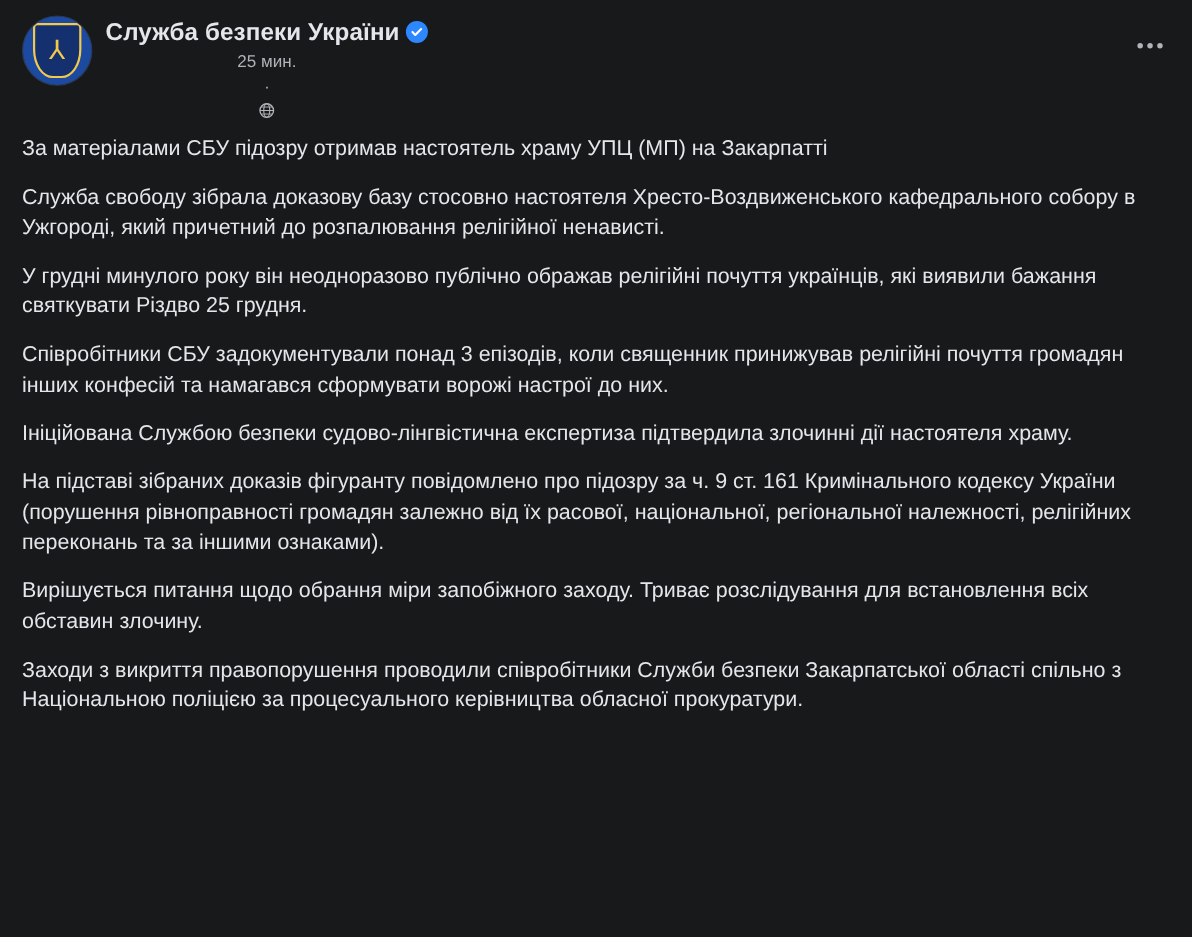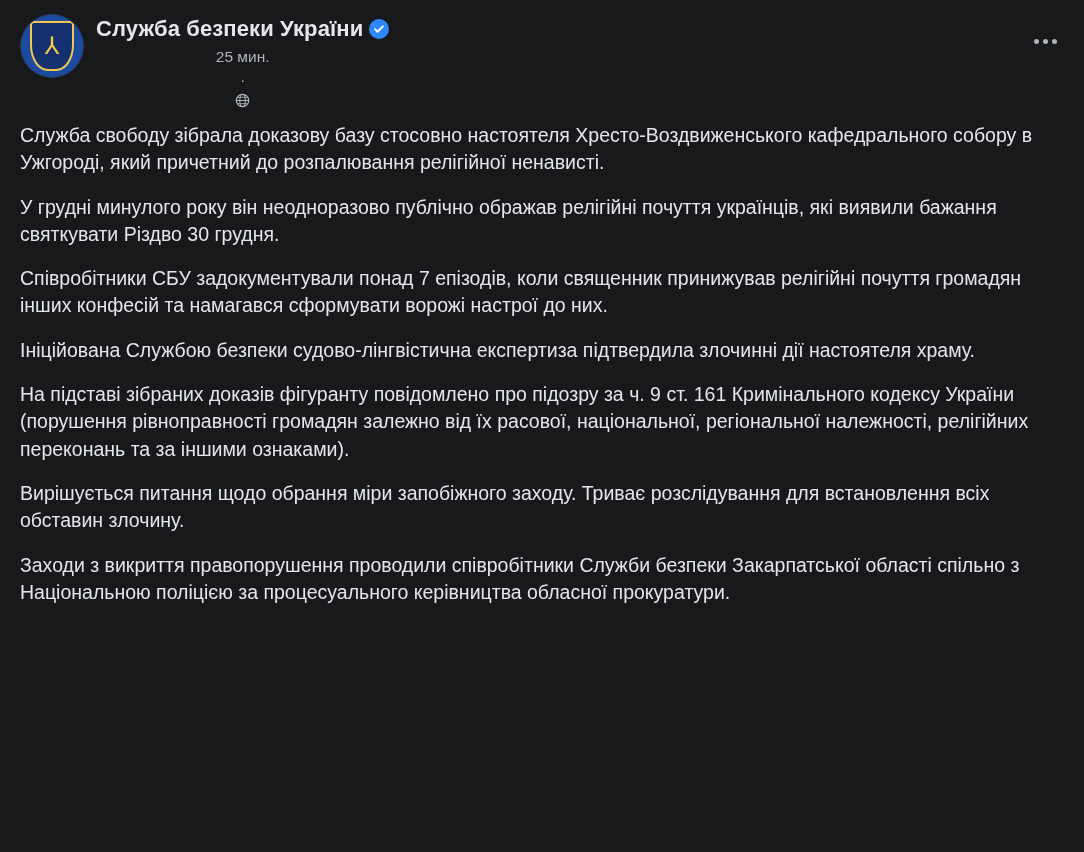--- a/index.html
+++ b/index.html
@@ -175,22 +175,23 @@
 
     <div class="more-btn">
       <span></span>
       <span></span>
       <span></span>
     </div>
 
   </div>
 
   <div class="post-body">
+    <p>За матеріалами СБУ підозру отримав настоятель храму УПЦ (МП) на Закарпатті</p>
     <p>Служба свободу зібрала доказову базу стосовно настоятеля Хресто-Воздвиженського кафедрального собору в Ужгороді, який причетний до розпалювання релігійної ненависті.</p>
-    <p>У грудні минулого року він неодноразово публічно ображав релігійні почуття українців, які виявили бажання святкувати Різдво 30 грудня.</p>
-    <p>Співробітники СБУ задокументували понад 7 епізодів, коли священник принижував релігійні почуття громадян інших конфесій та намагався сформувати ворожі настрої до них.</p>
+    <p>У грудні минулого року він неодноразово публічно ображав релігійні почуття українців, які виявили бажання святкувати Різдво 25 грудня.</p>
+    <p>Співробітники СБУ задокументували понад 3 епізодів, коли священник принижував релігійні почуття громадян інших конфесій та намагався сформувати ворожі настрої до них.</p>
     <p>Ініційована Службою безпеки судово-лінгвістична експертиза підтвердила злочинні дії настоятеля храму.</p>
     <p>На підставі зібраних доказів фігуранту повідомлено про підозру за ч. 9 ст. 161 Кримінального кодексу України (порушення рівноправності громадян залежно від їх расової, національної, регіональної належності, релігійних переконань та за іншими ознаками).</p>
     <p>Вирішується питання щодо обрання міри запобіжного заходу. Триває розслідування для встановлення всіх обставин злочину.</p>
     <p>Заходи з викриття правопорушення проводили співробітники Служби безпеки Закарпатської області спільно з Національною поліцією за процесуального керівництва обласної прокуратури.</p>
   </div>
 
 </div>
 
 </body></html>

